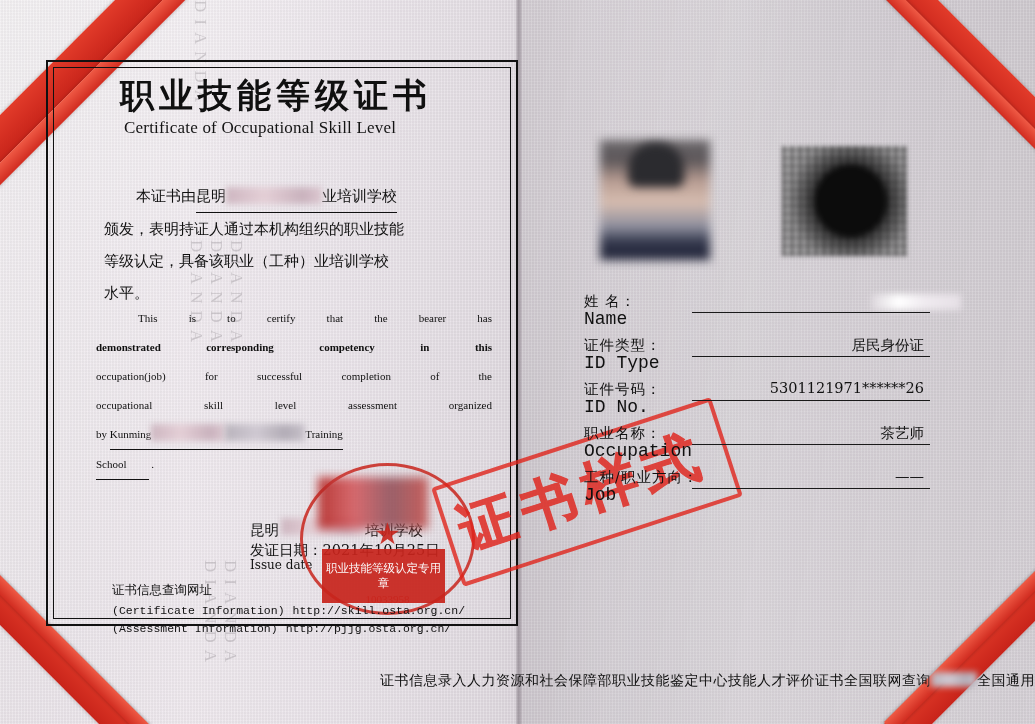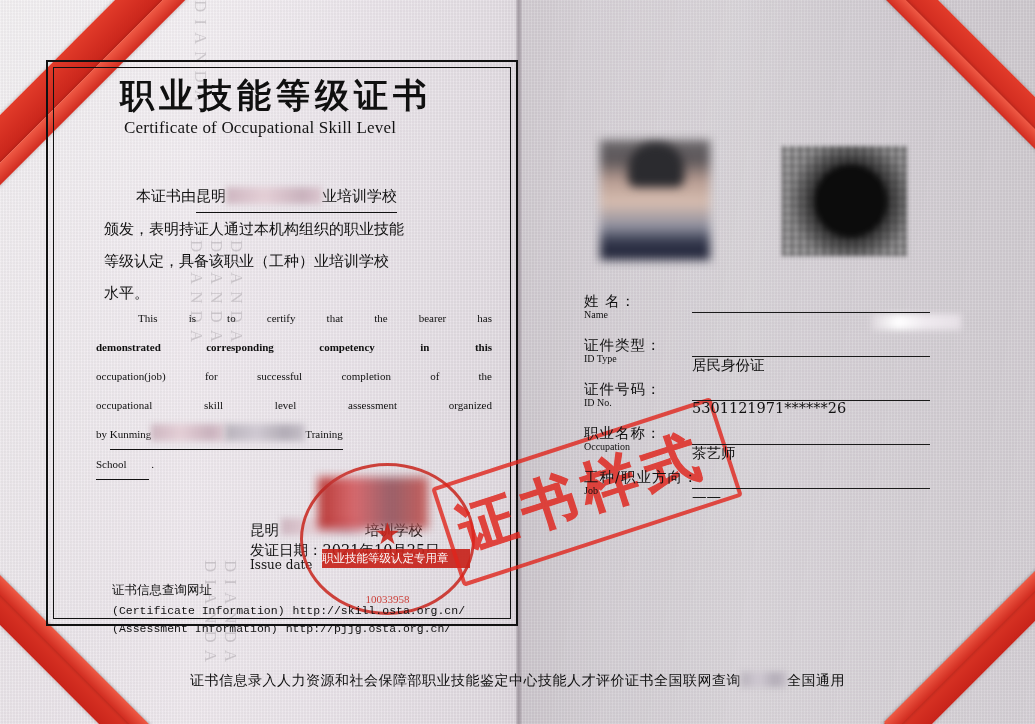--- a/index.html
+++ b/index.html
@@ -100,22 +100,22 @@
   }
   .seal-star{
     position:absolute;left:50%;top:46%;transform:translate(-50%,-50%);
     color:#c8241c;font-size:30px;opacity:.9;
   }
   .seal-top{
     position:absolute;left:0;top:8px;width:100%;text-align:center;color:#c8241c;
     font-size:13px;letter-spacing:3px;opacity:.9;font-family:"DejaVu Serif",serif;
   }
   .seal-bar{
-    position:absolute;left:22px;top:86px;width:148px;text-align:left;color:#fff;background:#c8241c;
-    font-size:11.5px;padding:2px 0;opacity:.92;font-family:"DejaVu Serif",serif;
+    position:absolute;left:22px;top:86px;width:123px;text-align:center;color:#fff;background:#c8241c;
+    font-size:11.5px;padding:12px 0;opacity:.92;font-family:"DejaVu Serif",serif;
   }
   .seal-num{
     position:absolute;left:0;bottom:10px;width:100%;text-align:center;color:#c8241c;font-size:11px;opacity:.85;
   }
   .seal-blur{
     position:absolute;left:18px;top:14px;width:110px;height:52px;
     background:linear-gradient(90deg,#b11e1a,#d4565a,#8e4b55,#c24a46);
     filter:blur(5px);opacity:.85;
   }
 
@@ -149,46 +149,45 @@
       radial-gradient(circle at 55% 50%, #0c0c0c 0 38%, rgba(40,40,40,.8) 46%, rgba(120,120,120,.5) 70%, rgba(190,190,190,.25) 100%),
       repeating-linear-gradient(90deg, rgba(0,0,0,.55) 0 4px, rgba(255,255,255,.25) 4px 8px),
       repeating-linear-gradient(0deg, rgba(0,0,0,.45) 0 4px, rgba(255,255,255,.2) 4px 8px);
     filter:blur(2px);
   }
 
   
   .fields{position:absolute;left:584px;top:292px;width:340px;}
   .field{position:relative;height:44px;}
   .field .lbl-cn{position:absolute;left:0;top:0;font-size:14.5px;color:#101010;letter-spacing:1px;font-family:"DejaVu Serif",serif;}
-  .field .lbl-en{position:absolute;left:0;top:17px;font-size:10px;color:#101010;font-family:Liberation Serif, serif;}
+  .field .lbl-en{position:absolute;left:0;top:17px;font-size:18px;color:#101010;font-family:Liberation Mono, monospace;}
   .field .line{position:absolute;left:108px;right:-6px;top:20px;border-bottom:1px solid #1a1a1a;}
   .field .val{
-    position:absolute;left:108px;right:0;top:0;text-align:left;font-size:14.5px;color:#111;
+    position:absolute;left:108px;right:0;top:0;text-align:right;font-size:14.5px;color:#111;
     font-family:"DejaVu Serif",serif;
-    margin-top:20px;
   }
   .field .val.blurred{
     display:block;height:16px;margin-top:2px;
     background:linear-gradient(90deg,#dcd6dc,#ffffff 30%,#efeaef 60%,#e6e0e6);
     filter:blur(3px);width:90px;margin-left:auto;margin-right:auto;
   }
 
   
   .redact{
     display:inline-block;vertical-align:-3px;height:17px;
     background:linear-gradient(90deg,#b9b3bc,#cfc9d2 40%,#b2acb6 75%,#c7c1ca);
     filter:blur(3.2px);
   }
   .redact-pink{
     background:linear-gradient(90deg,#cdb6c0,#e4cfd6 40%,#c9b2bd 80%,#dcc7d0);
   }
 
   
   .footer{
-    position:absolute;left:0;right:0;top:672px;text-align:center;
+    position:absolute;left:0;right:0;top:672px;text-align:right;
     font-size:14px;color:#101010;letter-spacing:.5px;font-family:"DejaVu Serif",serif;
   }
   .footer .redact{height:15px;vertical-align:-2px;}
 </style>
 </head>
 <body>
 
 <div class="page">
   <div class="texture"></div>
   <div class="rightpane"></div>

